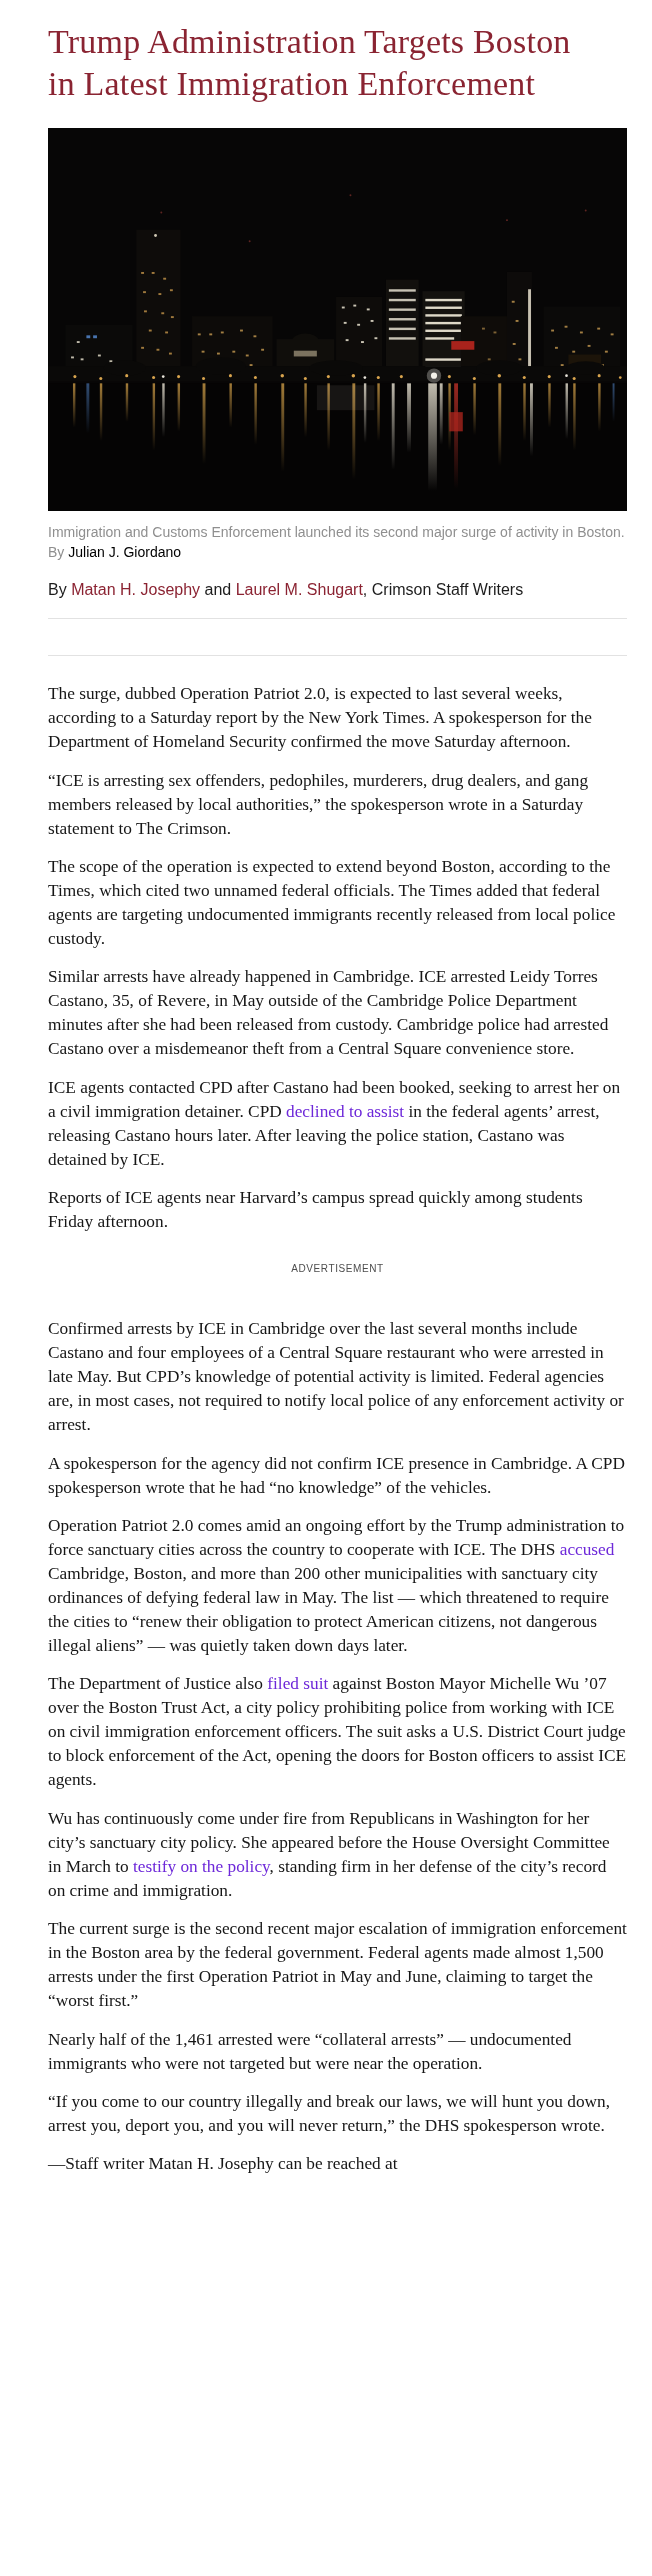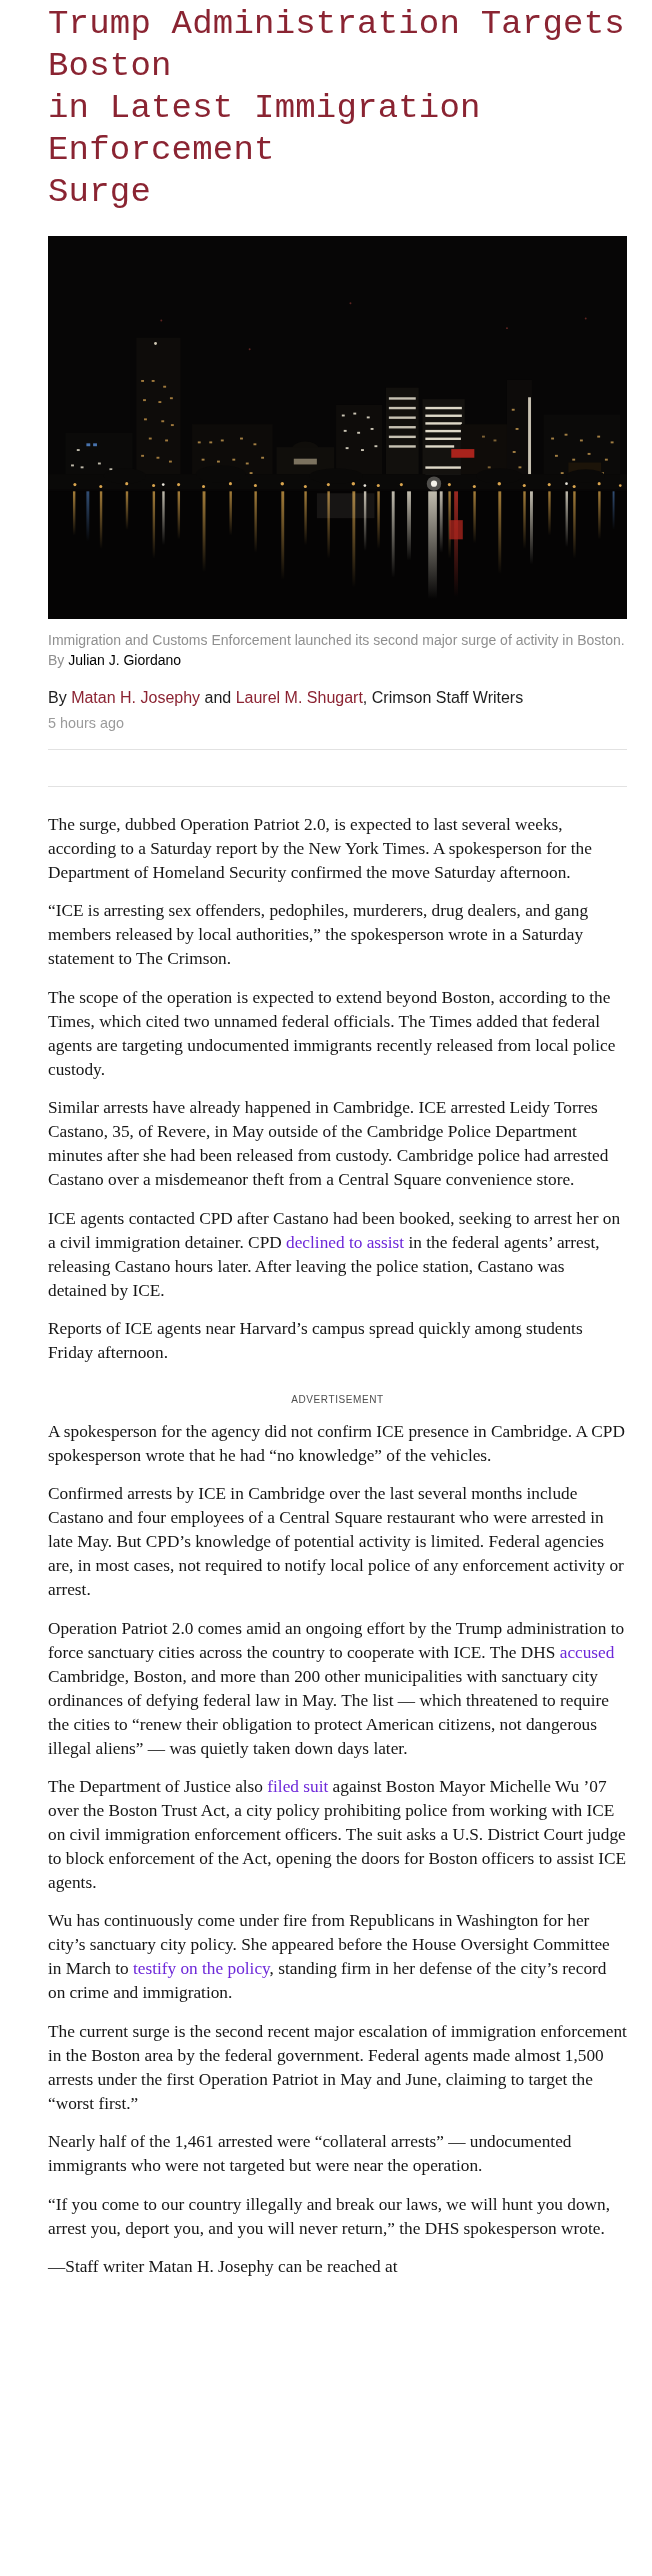--- a/index.html
+++ b/index.html
@@ -2,23 +2,23 @@
 <html><head>
 <meta charset="utf-8">
 <style>
   html,body{margin:0;padding:0;}
   body{
     width:653px;height:2576px;overflow:hidden;background:#ffffff;
     font-family:"Liberation Serif",serif;
   }
   .container{margin-left:48px;width:579px;}
   .headline{
-    margin-top:3px;
+    margin-top:21px;
     color:#8a2432;
-    font-family:Liberation Mono, monospace;
+    font-family:Liberation Serif, serif;
     font-size:34px;line-height:42px;font-weight:400;
     letter-spacing:0.2px;
   }
   .photo-wrap{margin-top:13.4px;width:579px;height:383px;background:#070606;}
   .photo-wrap svg{display:block;width:579px;height:383px;}
   .caption{
     margin-top:11.5px;
     font-family:"Liberation Sans",sans-serif;
     font-size:14px;line-height:20px;color:#8f8f8f;
   }
@@ -39,34 +39,33 @@
   .rule-bottom{margin-top:36px;}
   .article{margin-top:26px;}
   .paragraph{
     margin:0 0 14.4px 0;
     font-family:"Liberation Serif",serif;
     font-size:17.3px;line-height:24px;color:#161616;
   }
   .paragraph.italic{}
   .body-link{color:#6d28d9;cursor:pointer;}
   .ad-label{
-    margin:29px 0 15px 0;text-align:center;
+    margin:29px 0 43px 0;text-align:center;
     font-family:"Liberation Sans",sans-serif;
     font-size:10px;letter-spacing:0.6px;color:#4d4d4d;
   }
 </style>
 </head>
 <body>
 
 <div class="container">
 
   <h1 class="headline">
     <div>Trump Administration Targets Boston</div>
     <div>in Latest Immigration Enforcement</div>
-    <div>Surge</div>
   </h1>
 
   <div class="photo-wrap">
     <svg viewBox="0 0 603 399" preserveAspectRatio="none">
       <defs>
         <linearGradient id="gw" x1="0" y1="0" x2="0" y2="1">
           <stop offset="0" stop-color="#efe9d8" stop-opacity="0.8"></stop>
           <stop offset="1" stop-color="#efe9d8" stop-opacity="0"></stop>
         </linearGradient>
         <linearGradient id="gg" x1="0" y1="0" x2="0" y2="1">
@@ -286,35 +285,34 @@
   </div>
 
   <div class="caption">
     <span>Immigration and Customs Enforcement launched its second major surge of activity in Boston. By </span><span class="credit">Julian J. Giordano</span>
   </div>
 
   <div class="byline">
     <span>By </span><span class="author">Matan H. Josephy</span><span> and </span><span class="author">Laurel M. Shugart</span><span>, Crimson Staff Writers</span>
   </div>
 
-  <div class="timestamp">5 hours ago</div>
 
   <hr class="rule rule-top">
   <hr class="rule rule-bottom">
 
   <div class="article">
       <p class="paragraph"><span>The surge, dubbed Operation Patriot 2.0, is expected to last several weeks, according to a Saturday report by the New York Times. A spokesperson for the Department of Homeland Security confirmed the move Saturday afternoon.</span></p>
       <p class="paragraph"><span>“ICE is arresting sex offenders, pedophiles, murderers, drug dealers, and gang members released by local authorities,” the spokesperson wrote in a Saturday statement to The Crimson.</span></p>
       <p class="paragraph"><span>The scope of the operation is expected to extend beyond Boston, according to the Times, which cited two unnamed federal officials. The Times added that federal agents are targeting undocumented immigrants recently released from local police custody.</span></p>
       <p class="paragraph"><span>Similar arrests have already happened in Cambridge. ICE arrested Leidy Torres Castano, 35, of Revere, in May outside of the Cambridge Police Department minutes after she had been released from custody. Cambridge police had arrested Castano over a misdemeanor theft from a Central Square convenience store.</span></p>
       <p class="paragraph"><span>ICE agents contacted CPD after Castano had been booked, seeking to arrest her on a civil immigration detainer. CPD </span><span class="body-link">declined to assist</span><span> in the federal agents’ arrest, releasing Castano hours later. After leaving the police station, Castano was detained by ICE.</span></p>
       <p class="paragraph"><span>Reports of ICE agents near Harvard’s campus spread quickly among students Friday afternoon.</span></p>
       <div class="ad-label">ADVERTISEMENT</div>
+      <p class="paragraph"><span>Confirmed arrests by ICE in Cambridge over the last several months include Castano and four employees of a Central Square restaurant who were arrested in late May. But CPD’s knowledge of potential activity is limited. Federal agencies are, in most cases, not required to notify local police of any enforcement activity or arrest.</span></p>
       <p class="paragraph"><span>A spokesperson for the agency did not confirm ICE presence in Cambridge. A CPD spokesperson wrote that he had “no knowledge” of the vehicles.</span></p>
-      <p class="paragraph"><span>Confirmed arrests by ICE in Cambridge over the last several months include Castano and four employees of a Central Square restaurant who were arrested in late May. But CPD’s knowledge of potential activity is limited. Federal agencies are, in most cases, not required to notify local police of any enforcement activity or arrest.</span></p>
       <p class="paragraph"><span>Operation Patriot 2.0 comes amid an ongoing effort by the Trump administration to force sanctuary cities across the country to cooperate with ICE. The DHS </span><span class="body-link">accused</span><span> Cambridge, Boston, and more than 200 other municipalities with sanctuary city ordinances of defying federal law in May. The list — which threatened to require the cities to “renew their obligation to protect American citizens, not dangerous illegal aliens” — was quietly taken down days later.</span></p>
       <p class="paragraph"><span>The Department of Justice also </span><span class="body-link">filed suit</span><span> against Boston Mayor Michelle Wu ’07 over the Boston Trust Act, a city policy prohibiting police from working with ICE on civil immigration enforcement officers. The suit asks a U.S. District Court judge to block enforcement of the Act, opening the doors for Boston officers to assist ICE agents.</span></p>
       <p class="paragraph"><span>Wu has continuously come under fire from Republicans in Washington for her city’s sanctuary city policy. She appeared before the House Oversight Committee in March to </span><span class="body-link">testify on the policy</span><span>, standing firm in her defense of the city’s record on crime and immigration.</span></p>
       <p class="paragraph"><span>The current surge is the second recent major escalation of immigration enforcement in the Boston area by the federal government. Federal agents made almost 1,500 arrests under the first Operation Patriot in May and June, claiming to target the “worst first.”</span></p>
       <p class="paragraph"><span>Nearly half of the 1,461 arrested were “collateral arrests” — undocumented immigrants who were not targeted but were near the operation.</span></p>
       <p class="paragraph"><span>“If you come to our country illegally and break our laws, we will hunt you down, arrest you, deport you, and you will never return,” the DHS spokesperson wrote.</span></p>
       <p class="paragraph italic"><span>—Staff writer Matan H. Josephy can be reached at</span></p>
     </div>
 
 </div>

